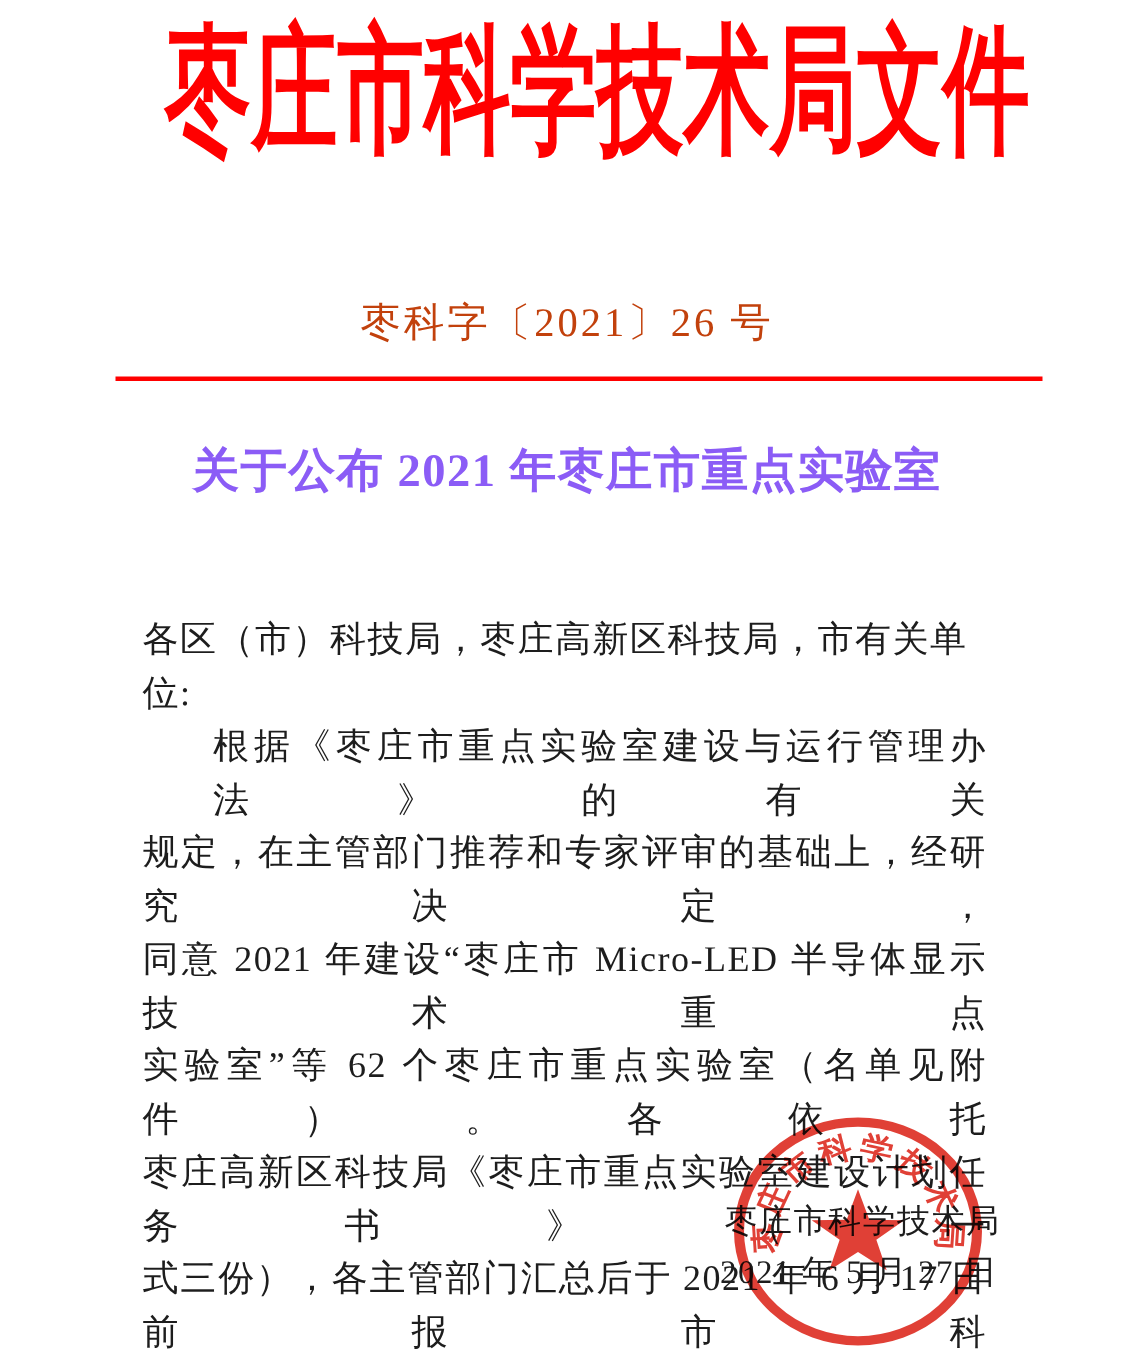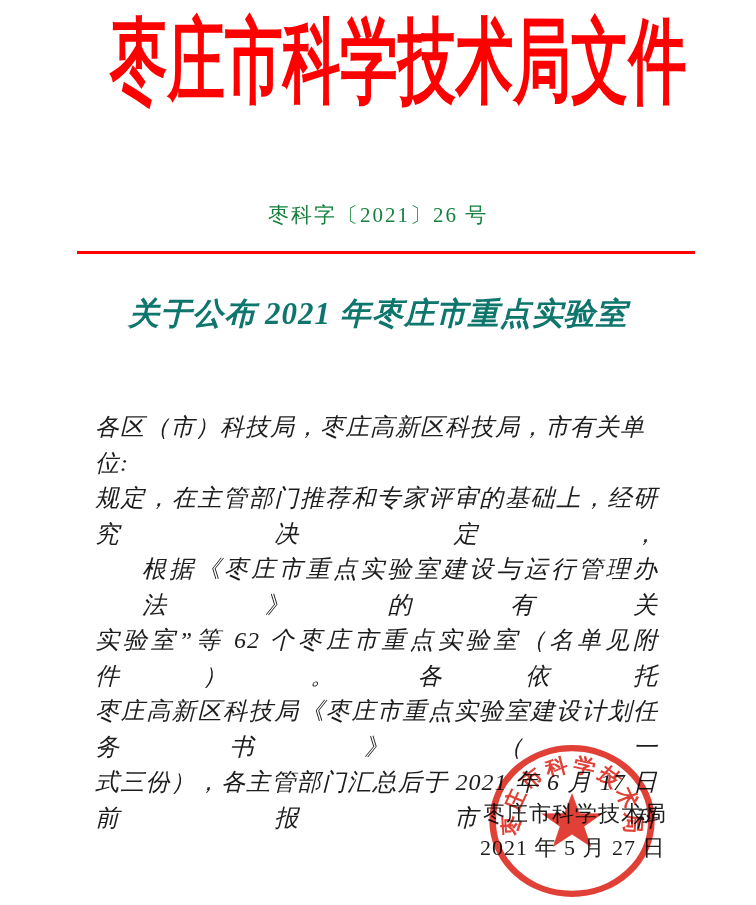--- a/index.html
+++ b/index.html
@@ -15,40 +15,40 @@
   }
   .red-head {
     display:inline-block; white-space:nowrap;
     font-size:93px; line-height:104px; font-weight:bold; color:#ff0000;
     transform:scaleX(0.62); transform-origin:50% 50%;
     font-family:"Liberation Serif","DejaVu Serif",serif;
   }
   
   .doc-no {
     position:absolute; top:200px; left:0; width:756px;
-    text-align:center; font-size:21px; line-height:30px;
-    letter-spacing:2px; color:#15803d;
+    text-align:center; font-size:27px; line-height:30px;
+    letter-spacing:2px; color:#c2410c;
   }
   
   .red-line {
     position:absolute; top:251px; left:77px; width:618px; height:3px;
     background:#ff0000;
   }
   
   .title {
     position:absolute; top:294px; left:0; width:756px;
-    text-align:center; font-weight:bold; color:#0f766e;
-    font-size:31px; line-height:40px; letter-spacing:1px;font-style:italic;
+    text-align:center; font-weight:bold; color:#8b5cf6;
+    font-size:31px; line-height:40px; letter-spacing:1px;
   }
   
   .body-block {
     position:absolute; top:410px; left:95px; width:563px;
     font-size:24px; line-height:35.5px; letter-spacing:1px; color:#1d1d1d;
   }
-  .ln { width:100%;font-style:italic; }
+  .ln { width:100%; }
   .ind  { padding-left:47px; }
   .jst  { text-align:justify; text-align-last:justify; }
   .jst.ind { width:516px; }
   
   .sig-issuer {
     position:absolute; top:799px; left:483px;
     font-size:22px; letter-spacing:1px; color:#1d1d1d; white-space:nowrap;
   }
   .sig-date {
     position:absolute; top:833px; left:480px;
@@ -72,22 +72,23 @@
   <div class="doc-no">枣科字〔2021〕26 号</div>
 
   <div class="red-line"></div>
 
   <div class="title">
     <div>关于公布 2021 年枣庄市重点实验室</div>
   </div>
 
   <div class="body-block">
     <div class="ln">各区（市）科技局，枣庄高新区科技局，市有关单位:</div>
+    <div class="ln ind jst">根据《枣庄市重点实验室建设与运行管理办法》的有关</div>
     <div class="ln jst">规定，在主管部门推荐和专家评审的基础上，经研究决定，</div>
-    <div class="ln ind jst">根据《枣庄市重点实验室建设与运行管理办法》的有关</div>
+    <div class="ln jst">同意 2021 年建设“枣庄市 Micro-LED 半导体显示技术重点</div>
     <div class="ln jst">实验室”等 62 个枣庄市重点实验室（名单见附件）。各依托</div>
     <div class="ln jst">枣庄高新区科技局《枣庄市重点实验室建设计划任务书》（一</div>
     <div class="ln jst">式三份），各主管部门汇总后于 2021 年 6 月 17 日前报市科</div>
 
   </div>
 
   <div class="sig-issuer">枣庄市科学技术局</div>
 
   <div class="sig-date">2021 年 5 月 27 日</div>
 

